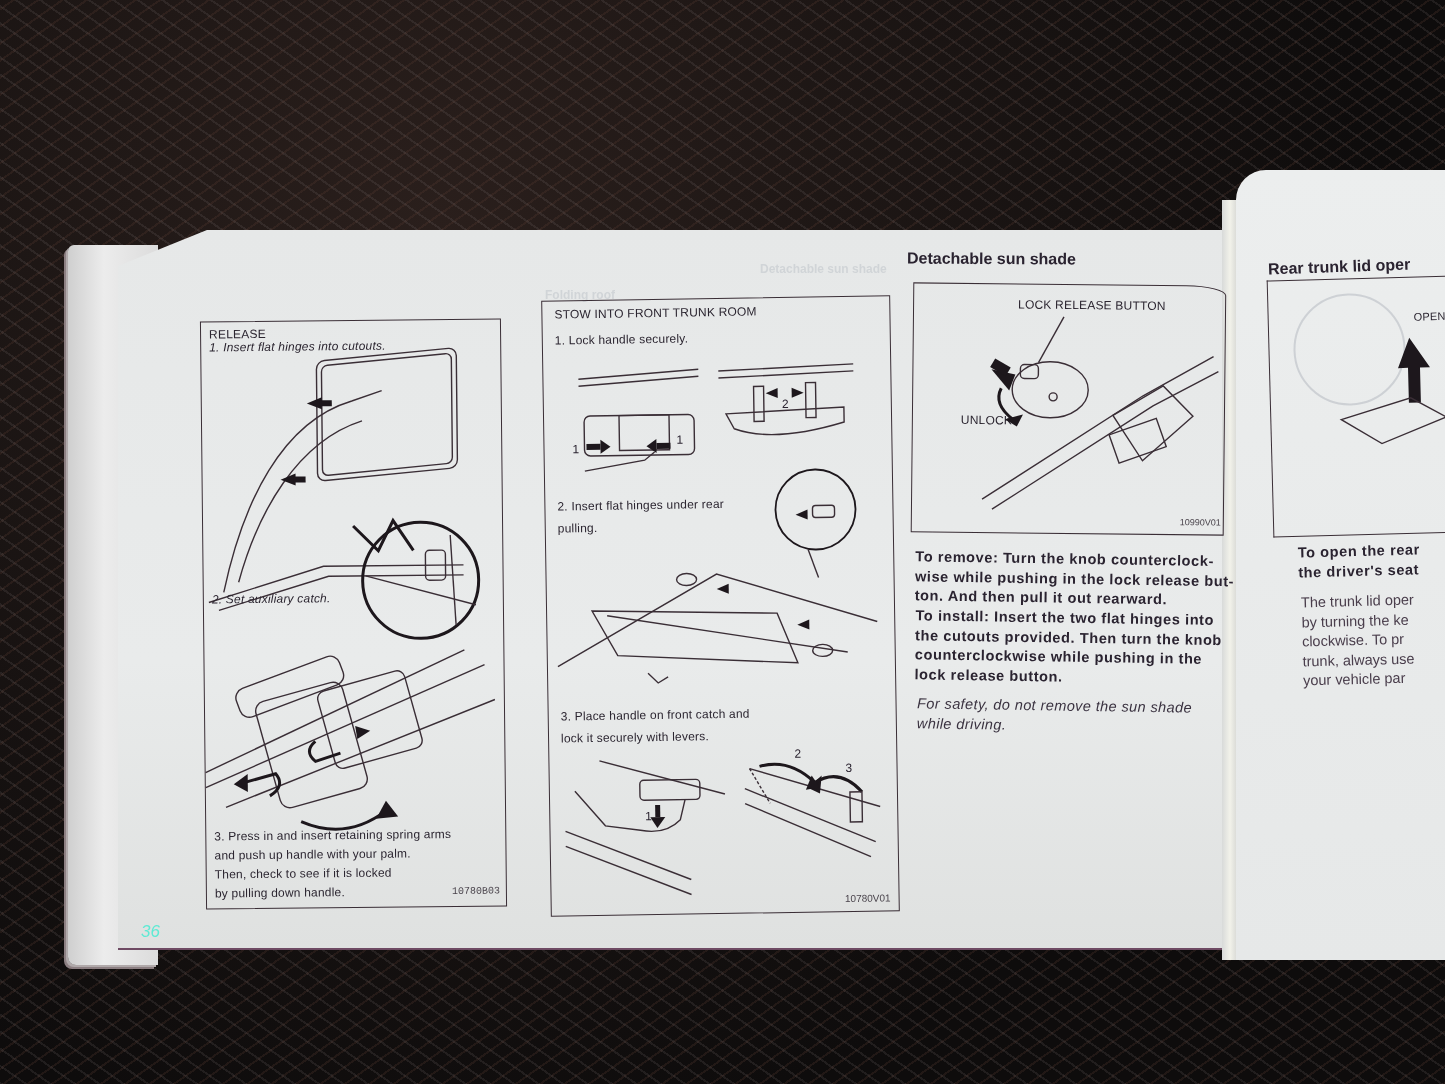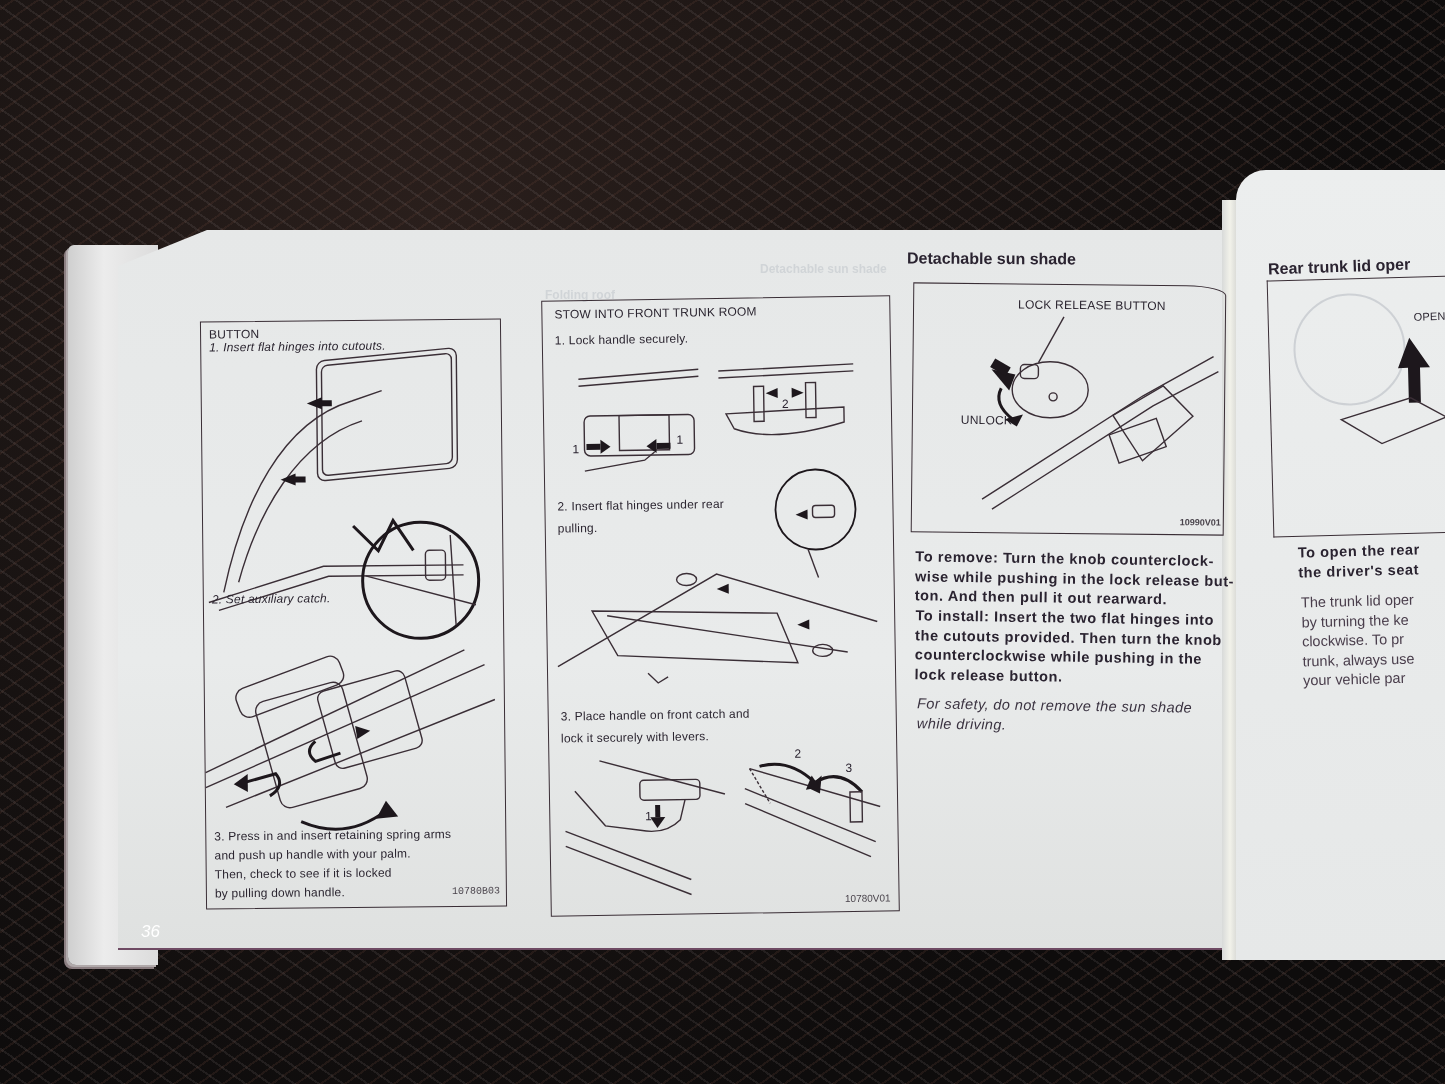--- a/index.html
+++ b/index.html
@@ -59,21 +59,21 @@
   .body-italic {
     position:absolute; font-style:italic; font-size:14.5px; color:#3a3240;
     line-height:19.5px; font-family:"Liberation Sans", sans-serif;
     letter-spacing:0.4px;
   }
   .body-reg {
     position:absolute; font-size:14.5px; color:#4a3e4c;
     line-height:19.5px; font-family:"Liberation Sans", sans-serif;
   }
   .page-num {
-    position:absolute; font-style:italic; font-size:17px; color:#ffffff;
+    position:absolute; font-style:italic; font-size:17px; color:#5eead4;
     font-family:"Liberation Sans", sans-serif;
   }
   .ghost {
     position:absolute; color:rgba(90,100,120,0.15); font-weight:bold; font-size:12px;
     font-family:"Liberation Sans", sans-serif;
   }
   svg { position:absolute; overflow:visible; }
   .line { stroke:#3a2e36; fill:none; stroke-width:1.4; }
   .thick { stroke:#1d171c; fill:none; stroke-width:3; }
   .arrow { fill:#1d171c; }
@@ -84,21 +84,21 @@
 <div class="book">
   <div class="page-stack"></div>
   <div class="left-page"></div>
   <div class="gutter"></div>
   <div class="right-page"></div>
 
   <div class="ghost" style="left:760px;top:262px;">Detachable sun shade</div>
   <div class="ghost" style="left:545px;top:288px;">Folding roof</div>
 
   <div class="box" style="left:203px;top:320px;width:299px;height:586px;transform:rotate(-0.6deg);">
-    <div class="caption caps" style="left:8px;top:3px;">BUTTON</div>
+    <div class="caption caps" style="left:8px;top:3px;">RELEASE</div>
     <div class="caption" style="left:8px;top:16px;font-style:italic;">1. Insert flat hinges into cutouts.</div>
 
     <svg width="300" height="260" style="left:0;top:30px;">
       <path class="line" d="M20 240 C40 150 80 70 150 50 L180 40"></path>
       <path class="line" d="M35 230 C55 160 95 90 160 70"></path>
       <rect class="line" x="115" y="20" width="140" height="120" rx="8" transform="skewY(-5)"></rect>
       <rect class="line" x="120" y="25" width="130" height="110" rx="6" transform="skewY(-5)"></rect>
       <polygon class="arrow" points="105,52 120,46 120,58"></polygon>
       <rect class="arrow" x="118" y="49" width="12" height="6"></rect>
       <polygon class="arrow" points="78,128 93,122 93,134"></polygon>
@@ -223,21 +223,21 @@
       <circle class="line" cx="140" cy="112" r="4"></circle>
       <polygon class="arrow" points="78,85 102,90 96,106"></polygon>
       <rect class="arrow" x="78" y="78" width="18" height="10" transform="rotate(30 87 83)"></rect>
       <path class="thick" d="M88 104 Q80 120 100 135" stroke-width="5"></path>
       <polygon class="arrow" points="92,135 110,130 104,142"></polygon>
       <path class="line" d="M70 215 L230 110 L300 70"></path>
       <path class="line" d="M80 225 L240 120 L305 85"></path>
       <path class="line" d="M200 130 L250 100 L280 130 L230 175 Z"></path>
       <rect class="line" x="200" y="140" width="50" height="30" transform="rotate(-20 225 155)"></rect>
     </svg>
-    <div class="fig-id" style="right:2px;top:231px;font-size:9px;font-weight:bold;">10990V01</div>
+    <div class="fig-id" style="right:2px;top:231px;font-size:9px;">10990V01</div>
   </div>
 
   <div class="body-bold" style="left:915px;top:550px;transform:rotate(0.9deg);width:345px;">
     <div>To remove: Turn the knob counterclock-</div>
     <div>wise while pushing in the lock release but-</div>
     <div>ton. And then pull it out rearward.</div>
   </div>
   <div class="body-bold" style="left:915px;top:609px;transform:rotate(0.9deg);width:345px;">
     <div>To install: Insert the two flat hinges into</div>
     <div>the cutouts provided. Then turn the knob</div>

